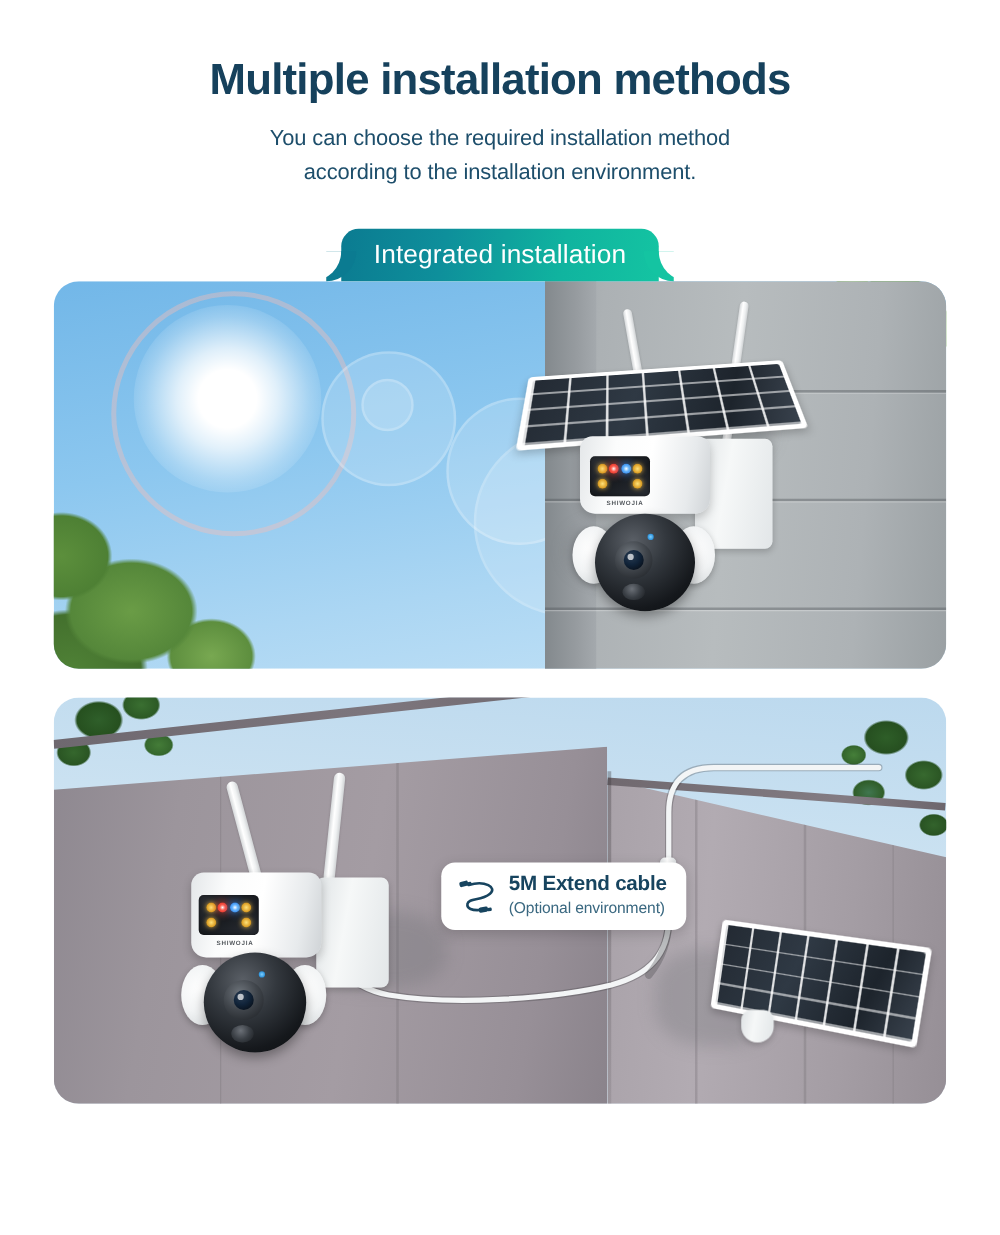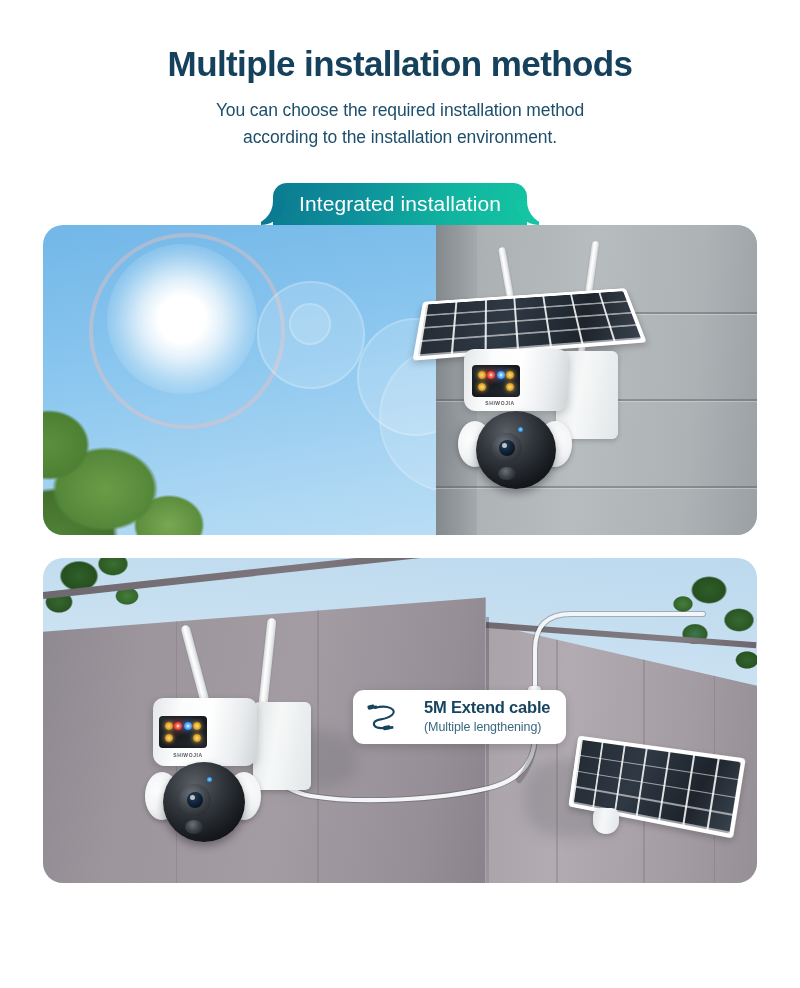--- a/index.html
+++ b/index.html
@@ -326,21 +326,21 @@
     border-radius: 3px;
     box-shadow: 0 1px 3px rgba(0,0,0,.28);
   }
 
   
   .callout {
     position: absolute;
     left: 310px; top: 132px;
     display: flex;
     align-items: center;
-    gap: 18px;
+    gap: 1px;
     background: #ffffff;
     border-radius: 11px;
     padding: 8px 16px 9px 13px;
     box-shadow: 0 3px 10px rgba(0,0,0,.17);
     z-index: 5;
   }
   .callout-icon { flex: 0 0 auto; width: 40px; height: 30px; }
   .callout-text { line-height: 1.12; }
   .callout-title {
     font-size: 16.5px;
@@ -512,17 +512,17 @@
             <rect x="7.6" y="3.6" width="3.6" height="2.6" rx="0.9" transform="rotate(-14 9.4 4.9)"></rect>
           </g>
           <g fill="#17445f">
             <rect x="17" y="23.6" width="7.4" height="4.2" rx="1.4" transform="rotate(-9 20.7 25.7)"></rect>
             <rect x="23.6" y="24.2" width="3.8" height="2.7" rx="0.9" transform="rotate(-9 25.5 25.5)"></rect>
           </g>
         </svg>
       </span>
       <span class="callout-text">
         <span class="callout-title">5M Extend cable</span><br>
-        <span class="callout-sub">(Multiple lengthening)</span>
+        <span class="callout-sub">(Optional environment)</span>
       </span>
     </div>
   </figure>
 </section>
 
 </body></html>

